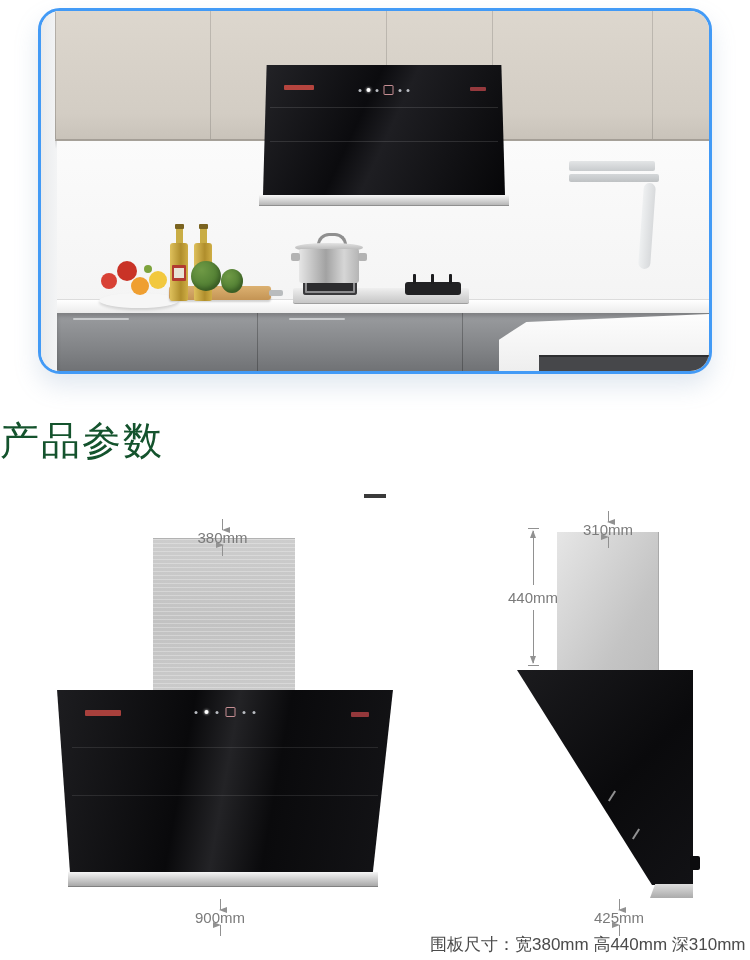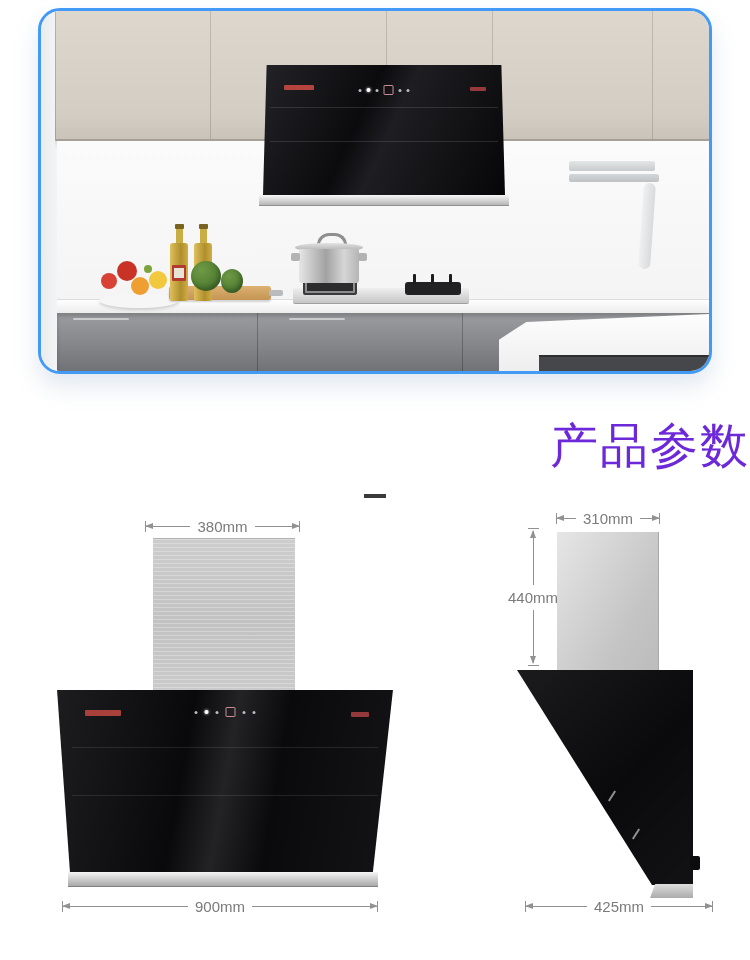--- a/index.html
+++ b/index.html
@@ -69,22 +69,22 @@
   .burner-right { left:364px; top:271px; width:56px; height:13px; background:#222224; border-radius:3px; }
   .grate { top:-8px; width:3px; height:10px; background:#1d1d1f; border-radius:1px; }
 
   .pot-body { left:258px; top:238px; width:60px; height:34px;
     background:linear-gradient(90deg,#e6e6e6,#a2a2a2 45%,#d6d6d6 75%,#b5b5b5); border-radius:2px 2px 3px 3px; }
   .pot-lid { left:254px; top:232px; width:68px; height:9px; background:linear-gradient(180deg,#e2e2e2,#ababab); border-radius:50%; }
   .pot-knob { left:276px; top:222px; width:24px; height:12px; border:3px solid #8f8f8f; border-bottom:none; border-radius:12px 12px 0 0; }
   .pot-hdl { top:242px; width:9px; height:8px; background:#b3b3b3; border-radius:2px; }
 
   
-  .section-title { position:absolute; left:0; top:414px; width:100%; text-align:right;
-    font-size:48px; color:#6d28d9; font-weight:500; letter-spacing:2px; }
+  .section-title { position:absolute; left:0; top:414px; width:100%; text-align:left;
+    font-size:39px; color:#14532d; font-weight:500; letter-spacing:2px; }
   .title-dash { position:absolute; left:364px; top:494px; width:22px; height:4px; background:#3a3a3a; }
 
   
   .chimney-front { left:153px; top:538px; width:142px; height:152px;
     background:linear-gradient(180deg,#cdcdcd,#c2c2c2 55%,#cacaca);
     border-top:1px solid #b2b2b2; }
   .brush { position:absolute; inset:0; background:repeating-linear-gradient(180deg,rgba(255,255,255,.28) 0 1px,rgba(0,0,0,0) 1px 4px); }
   .hood-front { left:55px; top:690px; width:340px; height:182px;
     background:linear-gradient(100deg,#1d1d20 0%,#09090b 38%,#232326 50%,#0a0a0c 64%,#141417 100%);
     clip-path:polygon(0.6% 0,99.4% 0,93.5% 100%,4.4% 100%); }
@@ -101,21 +101,21 @@
   .hood-side { left:517px; top:670px; width:176px; height:215px;
     background:linear-gradient(135deg,#1b1b1e,#0a0a0c 55%,#121215);
     clip-path:polygon(0 0,100% 0,100% 100%,76.7% 100%); }
   .hs-notch { width:2px; height:12px; background:rgba(255,255,255,.55); transform:rotate(32deg); }
   .hood-tab { left:690px; top:856px; width:10px; height:14px; background:#0c0c0e; border-radius:0 2px 2px 0; }
   .hood-foot { left:650px; top:884px; width:43px; height:14px;
     background:linear-gradient(180deg,#dedede,#ababab); clip-path:polygon(12% 0,100% 0,100% 100%,0 100%); }
 
   
   .dim { position:absolute; color:#7b7b7b; font-size:15px; }
-  .dim-h { display:flex; align-items:center; }
+  .dim-h { display:flex; align-items:center;flex-direction:column; }
   .dim-h .end { width:1px; height:11px; background:#919191; }
   .dim-h .seg { flex:1; height:1px; background:#919191; position:relative; }
   .dim-h .seg.al:before { content:""; position:absolute; left:-1px; top:-3px;
     border-top:3px solid transparent; border-bottom:3px solid transparent; border-right:8px solid #919191; }
   .dim-h .seg.ar:after { content:""; position:absolute; right:-1px; top:-3px;
     border-top:3px solid transparent; border-bottom:3px solid transparent; border-left:8px solid #919191; }
   .dim-h .lbl { padding:0 7px; line-height:1; white-space:nowrap; }
   .dim-v { display:flex; flex-direction:column; align-items:center; }
   .dim-v .end { height:1px; width:11px; background:#919191; margin:2px 0; }
   .dim-v .seg { flex:1; width:1px; background:#919191; position:relative; }
@@ -278,14 +278,15 @@
       <span class="end"></span>
   </div>
   <div class="dim dim-h" style="left:525px;top:899px;width:188px">
     <span class="end"></span>
       <span class="seg al"></span>
     <span class="lbl">425mm</span>
     <span class="seg ar"></span>
       <span class="end"></span>
   </div>
 
+  <div class="footer-note">围板尺寸：宽380mm 高440mm 深310mm</div>
 
 </div>
 
 </body></html>

